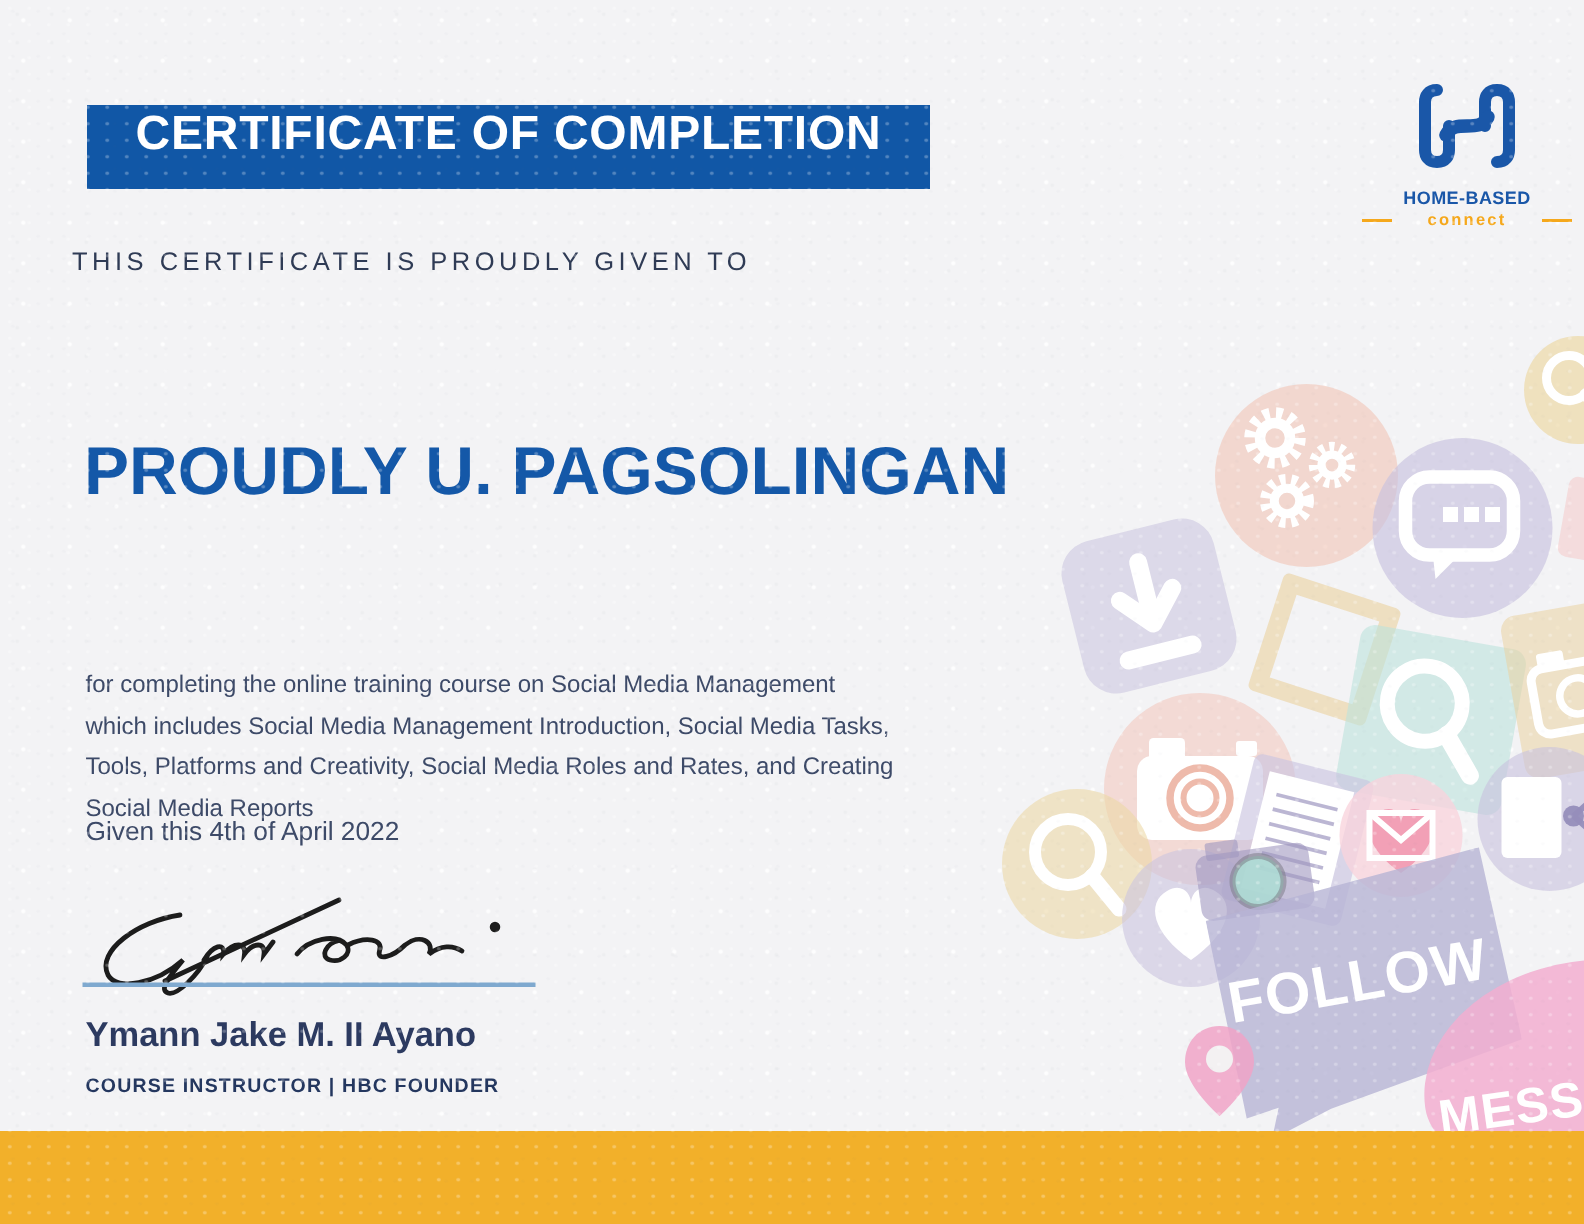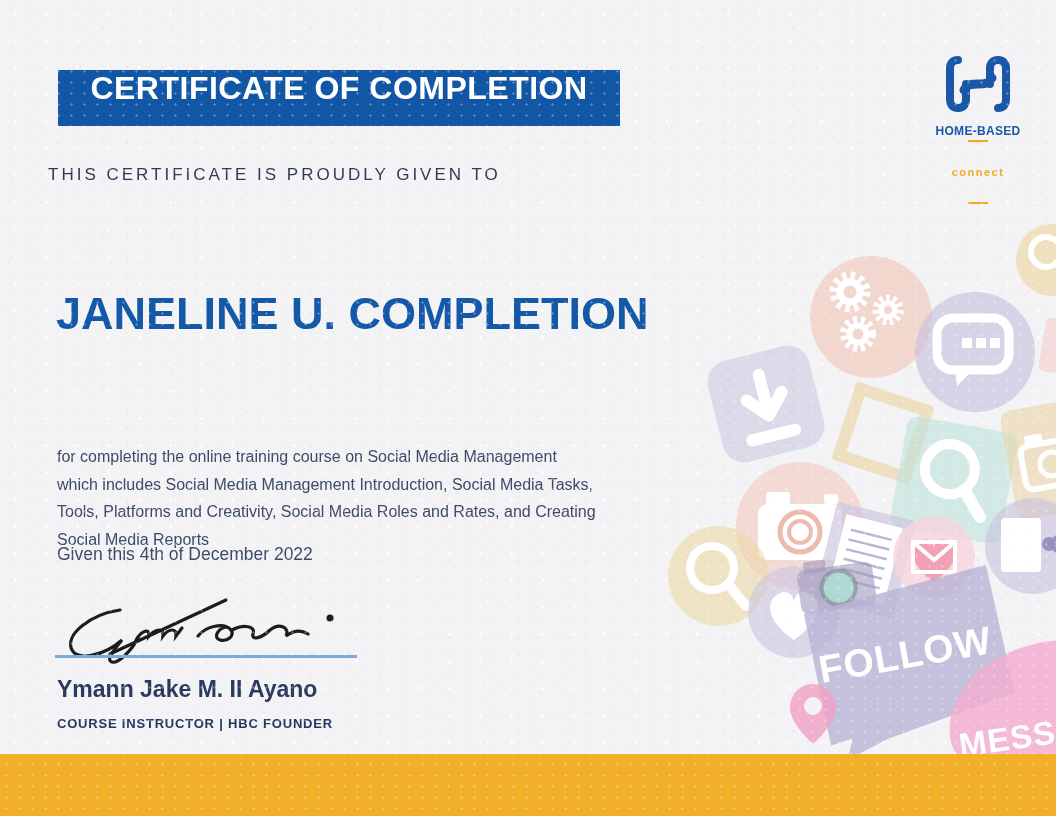--- a/index.html
+++ b/index.html
@@ -28,21 +28,21 @@
     line-height:27.5px;color:#3D4A68;white-space:pre-line;margin-top:48px;}
   .date-line{position:absolute;left:57px;top:544px;font-size:17.5px;color:#3D4A68;}
   .sig-svg{position:absolute;left:48px;top:588px;}
   .sig-line{position:absolute;left:55px;top:655px;width:302px;height:3px;background:#7FA9CF;}
   .sig-name{position:absolute;left:57px;top:676px;font-size:23px;font-weight:700;color:#2C3A60;}
   .sig-title{position:absolute;left:57px;top:716px;font-size:13px;font-weight:700;
     letter-spacing:0.8px;color:#24375F;}
   
   .logo{position:absolute;left:908px;top:50px;width:140px;text-align:center;z-index:4;}
   .logo-name{font-size:12px;font-weight:800;color:#1A57A8;letter-spacing:0.3px;margin-top:2px;}
-  .logo-sub{display:flex;align-items:center;justify-content:center;gap:24px;margin-top:2px;flex-direction:column;}
+  .logo-sub{display:flex;align-items:center;justify-content:center;gap:24px;margin-top:2px;}
   .logo-sub .ln{display:inline-block;width:20px;height:2px;background:#F5A81C;}
   .logo-sub .tx{font-size:11px;font-weight:700;color:#F5A81C;letter-spacing:1.5px;}
   
   .gold-bar{position:absolute;left:0;bottom:0;width:100%;height:62px;background:#F2B02A;z-index:5;}
   
   .decor{position:absolute;inset:0;z-index:1;}
   .dec{position:absolute;}
   .circle{border-radius:50%;}
   .dec-gears{left:810px;top:256px;width:122px;height:122px;background:rgba(242,196,182,.6);}
   .dec-chat{left:915px;top:292px;width:120px;height:120px;background:rgba(200,194,222,.65);}
@@ -230,26 +230,26 @@
       </svg>
       <div class="logo-name">HOME-BASED</div>
       <div class="logo-sub">
         <span class="ln"></span>
         <span class="tx">connect</span>
         <span class="ln"></span>
       </div>
     </div>
 
     <div class="intro">THIS CERTIFICATE IS PROUDLY GIVEN TO</div>
-    <div class="recipient">JANELINE U. COMPLETION</div>
+    <div class="recipient">PROUDLY U. PAGSOLINGAN</div>
     <div class="body-text">for completing the online training course on Social Media Management
 which includes Social Media Management Introduction, Social Media Tasks,
 Tools, Platforms and Creativity, Social Media Roles and Rates, and Creating
 Social Media Reports</div>
-    <div class="date-line">Given this 4th of December 2022</div>
+    <div class="date-line">Given this 4th of April 2022</div>
 
     <svg class="sig-svg" width="310" height="85" viewBox="0 0 310 85">
       <g fill="none" stroke="#1c1c1c" stroke-width="3.2" stroke-linecap="round">
         <path d="M72,22 C44,26 16,46 24,62 C30,73 56,68 74,52 C64,64 58,72 64,74 C70,76 84,62 90,50"></path>
         <path d="M88,52 C94,42 102,40 101,48 C108,40 116,40 115,48 C121,40 129,40 128,48 L134,40"></path>
         <path d="M178,12 L62,66"></path>
         <path d="M150,48 C158,38 176,34 183,42 C187,48 179,54 172,52 C165,50 169,41 178,39"></path>
         <path d="M184,42 C196,36 208,38 205,46 C203,53 214,50 222,42 C232,34 242,40 238,48 C246,42 254,42 260,46"></path>
       </g>
       <circle cx="282" cy="30" r="3.5" fill="#1c1c1c"></circle>

